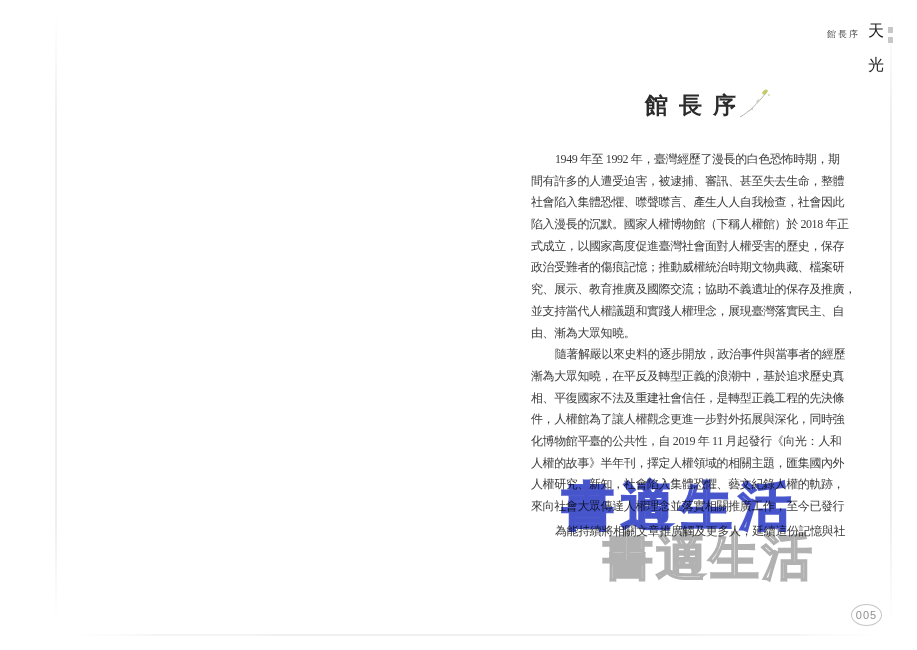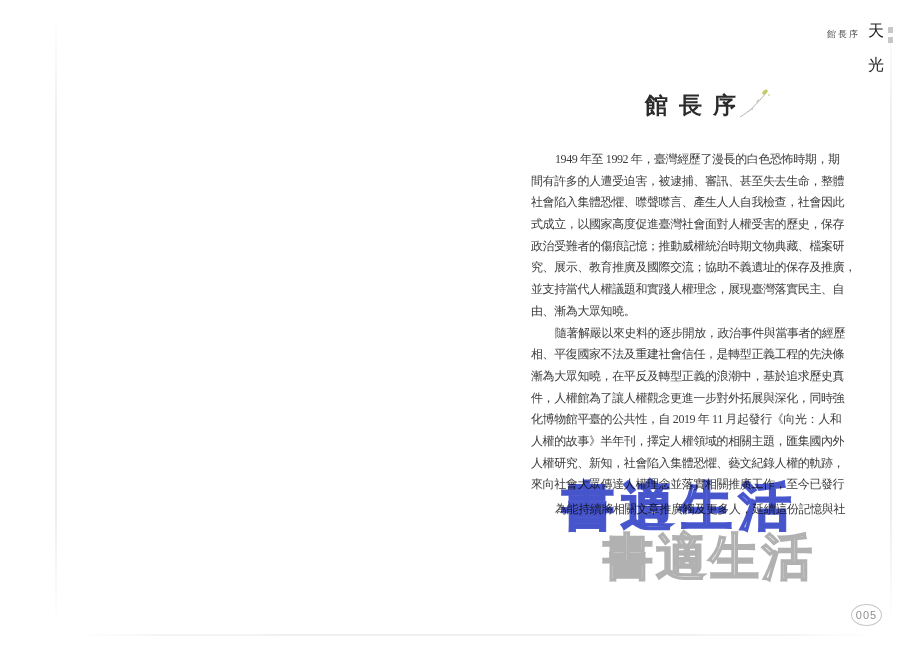--- a/index.html
+++ b/index.html
@@ -85,29 +85,30 @@
       <ellipse cx="21" cy="15" rx="2.2" ry="1.2" transform="rotate(-45 21 15)" fill="#cfcfc6"></ellipse>
       <circle cx="15" cy="23" r="1.1" fill="#c9c9c0"></circle>
       <circle cx="32" cy="9" r="0.9" fill="#d4d49e"></circle>
     </svg>
   </span>
 
   <div class="text-col">
     <div class="bl ind">1949 年至 1992 年，臺灣經歷了漫長的白色恐怖時期，期</div>
     <div class="bl">間有許多的人遭受迫害，被逮捕、審訊、甚至失去生命，整體</div>
     <div class="bl">社會陷入集體恐懼、噤聲噤言、產生人人自我檢查，社會因此</div>
+    <div class="bl">陷入漫長的沉默。國家人權博物館（下稱人權館）於 2018 年正</div>
     <div class="bl">式成立，以國家高度促進臺灣社會面對人權受害的歷史，保存</div>
     <div class="bl">政治受難者的傷痕記憶；推動威權統治時期文物典藏、檔案研</div>
     <div class="bl">究、展示、教育推廣及國際交流；協助不義遺址的保存及推廣，</div>
     <div class="bl">並支持當代人權議題和實踐人權理念，展現臺灣落實民主、自</div>
     <div class="bl short">由、漸為大眾知曉。</div>
 
     <div class="bl ind">隨著解嚴以來史料的逐步開放，政治事件與當事者的經歷</div>
+    <div class="bl">漸為大眾知曉，在平反及轉型正義的浪潮中，基於追求歷史真</div>
     <div class="bl">相、平復國家不法及重建社會信任，是轉型正義工程的先決條</div>
-    <div class="bl">漸為大眾知曉，在平反及轉型正義的浪潮中，基於追求歷史真</div>
     <div class="bl">件，人權館為了讓人權觀念更進一步對外拓展與深化，同時強</div>
     <div class="bl">化博物館平臺的公共性，自 2019 年 11 月起發行《向光：人和</div>
     <div class="bl">人權的故事》半年刊，擇定人權領域的相關主題，匯集國內外</div>
     <div class="bl">人權研究、新知，社會陷入集體恐懼、藝文紀錄人權的軌跡，</div>
     <div class="bl">來向社會大眾傳達人權理念並落實相關推廣工作，至今已發行</div>
 
     <div class="bl ind p3gap">為能持續將相關文章推廣觸及更多人，延續這份記憶與社</div>
   </div>
 
   <div class="wm wm-blue">書適生活</div>

